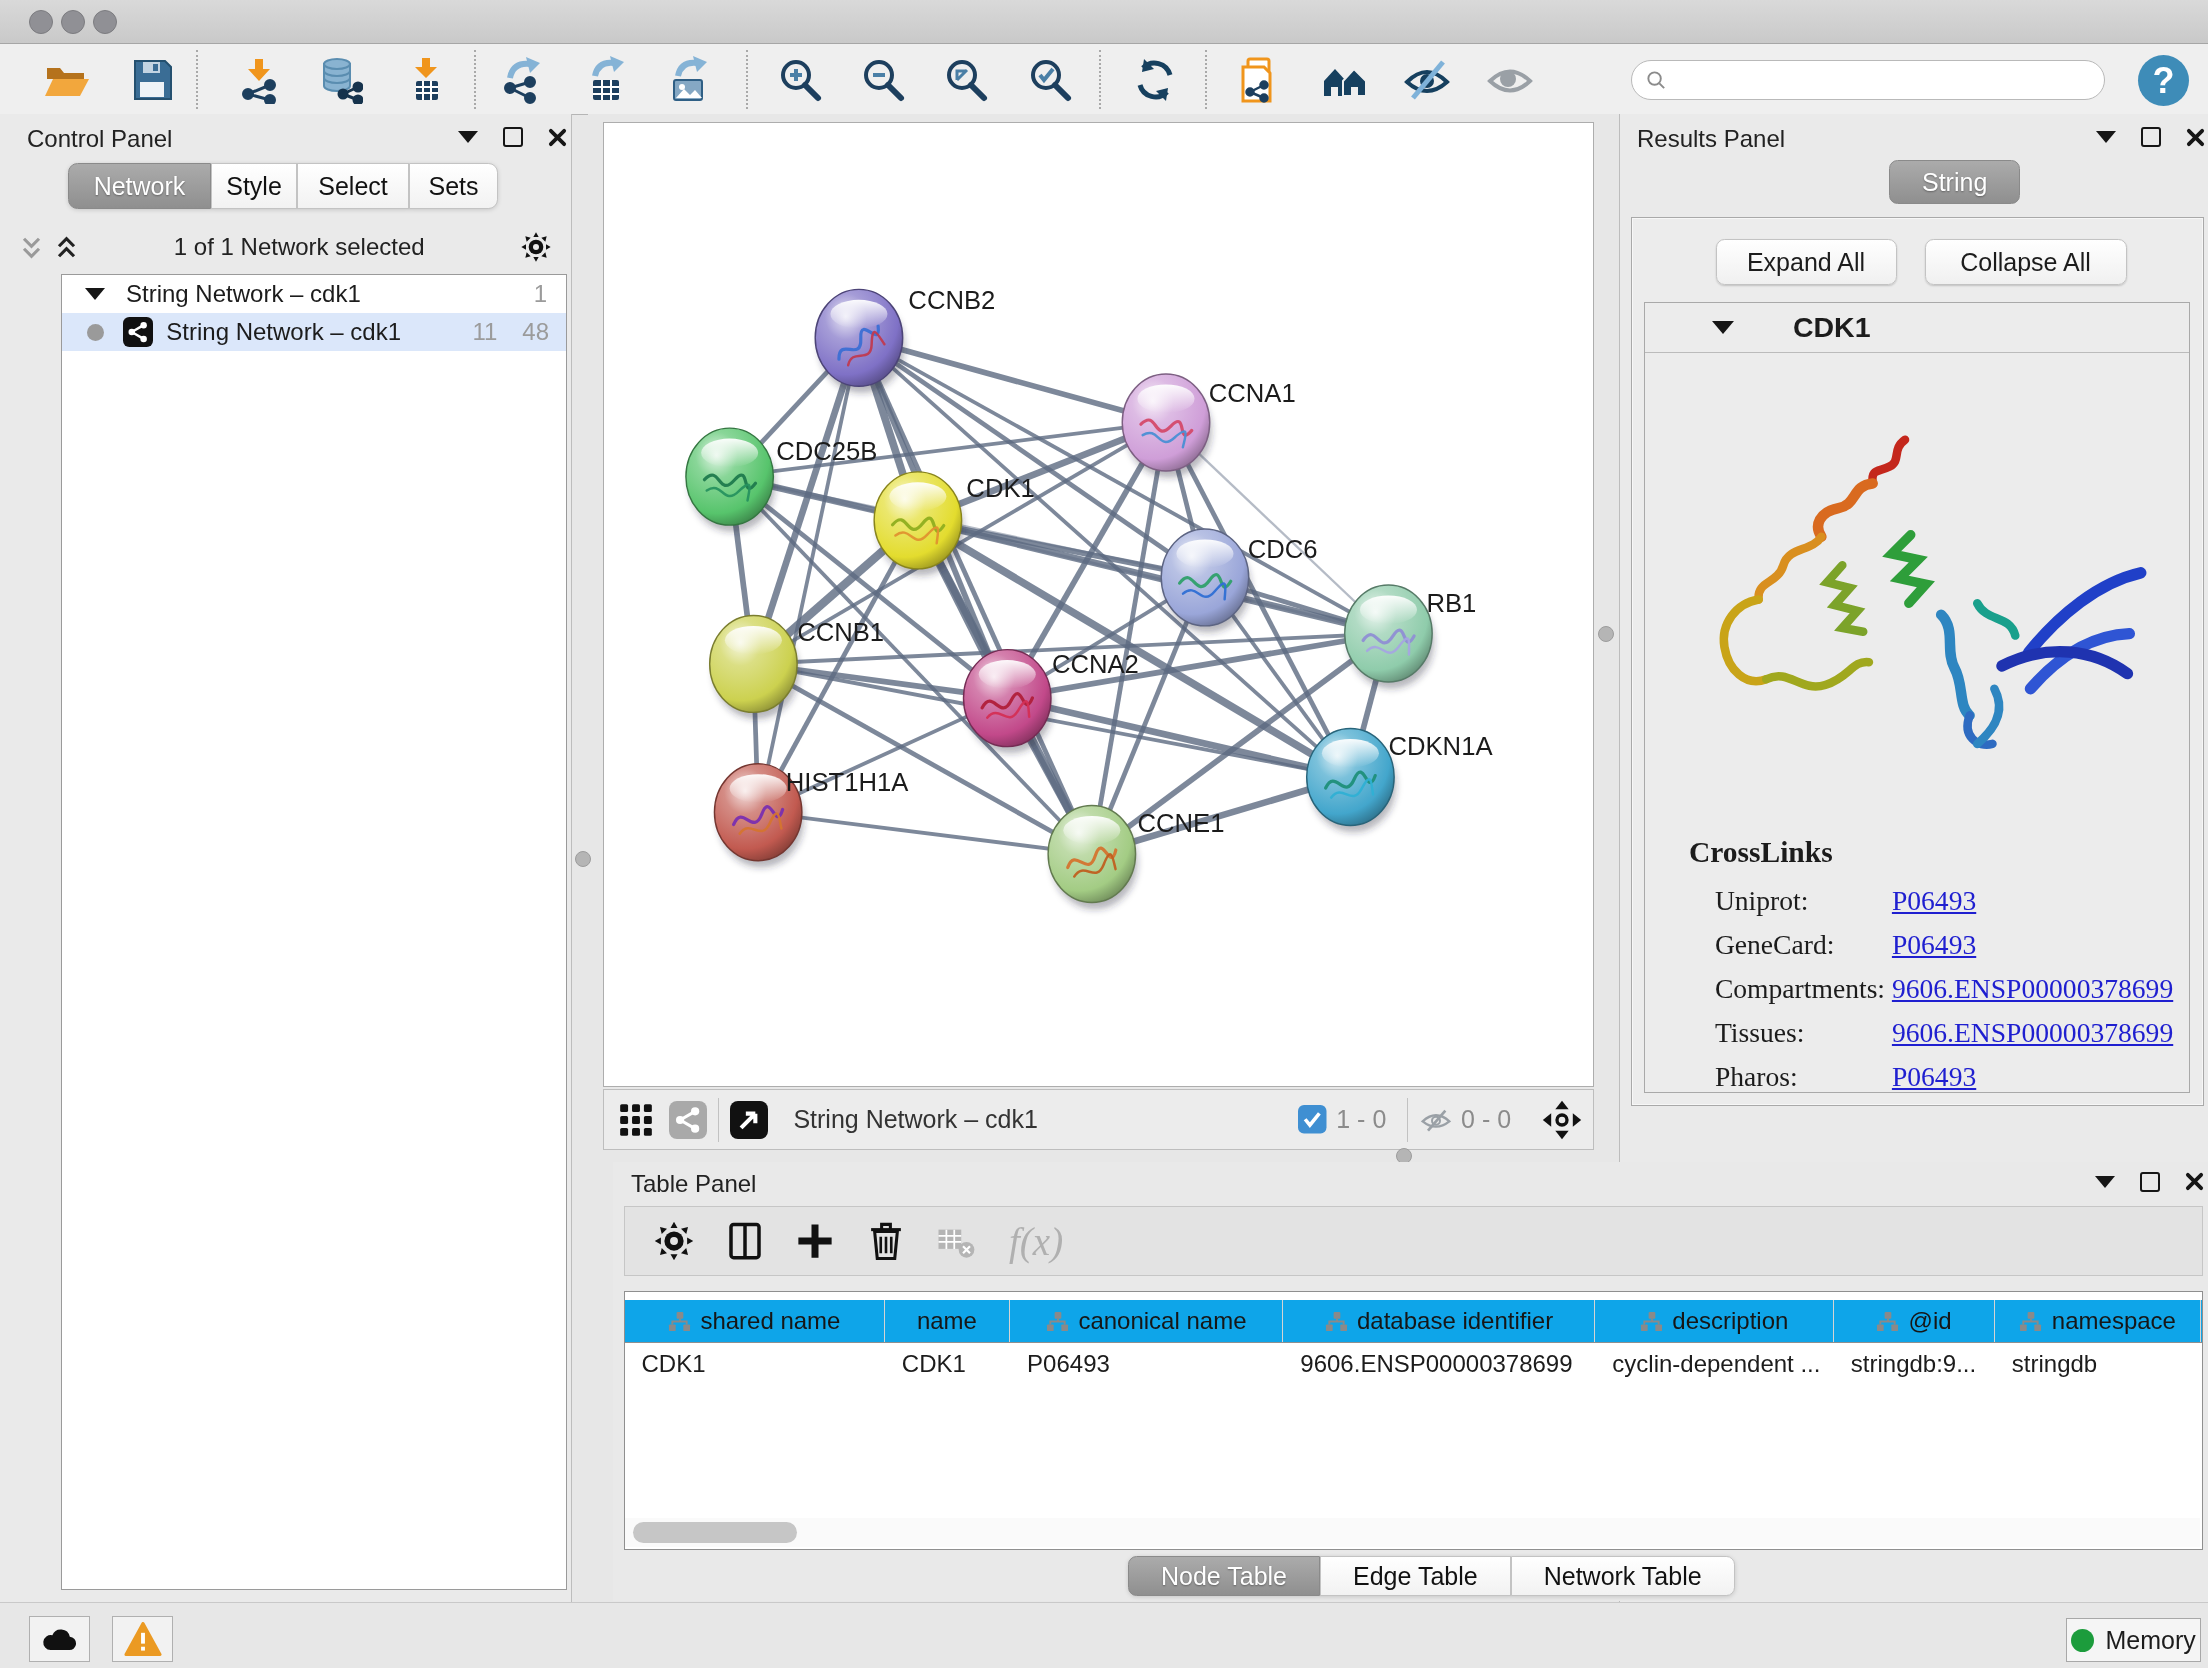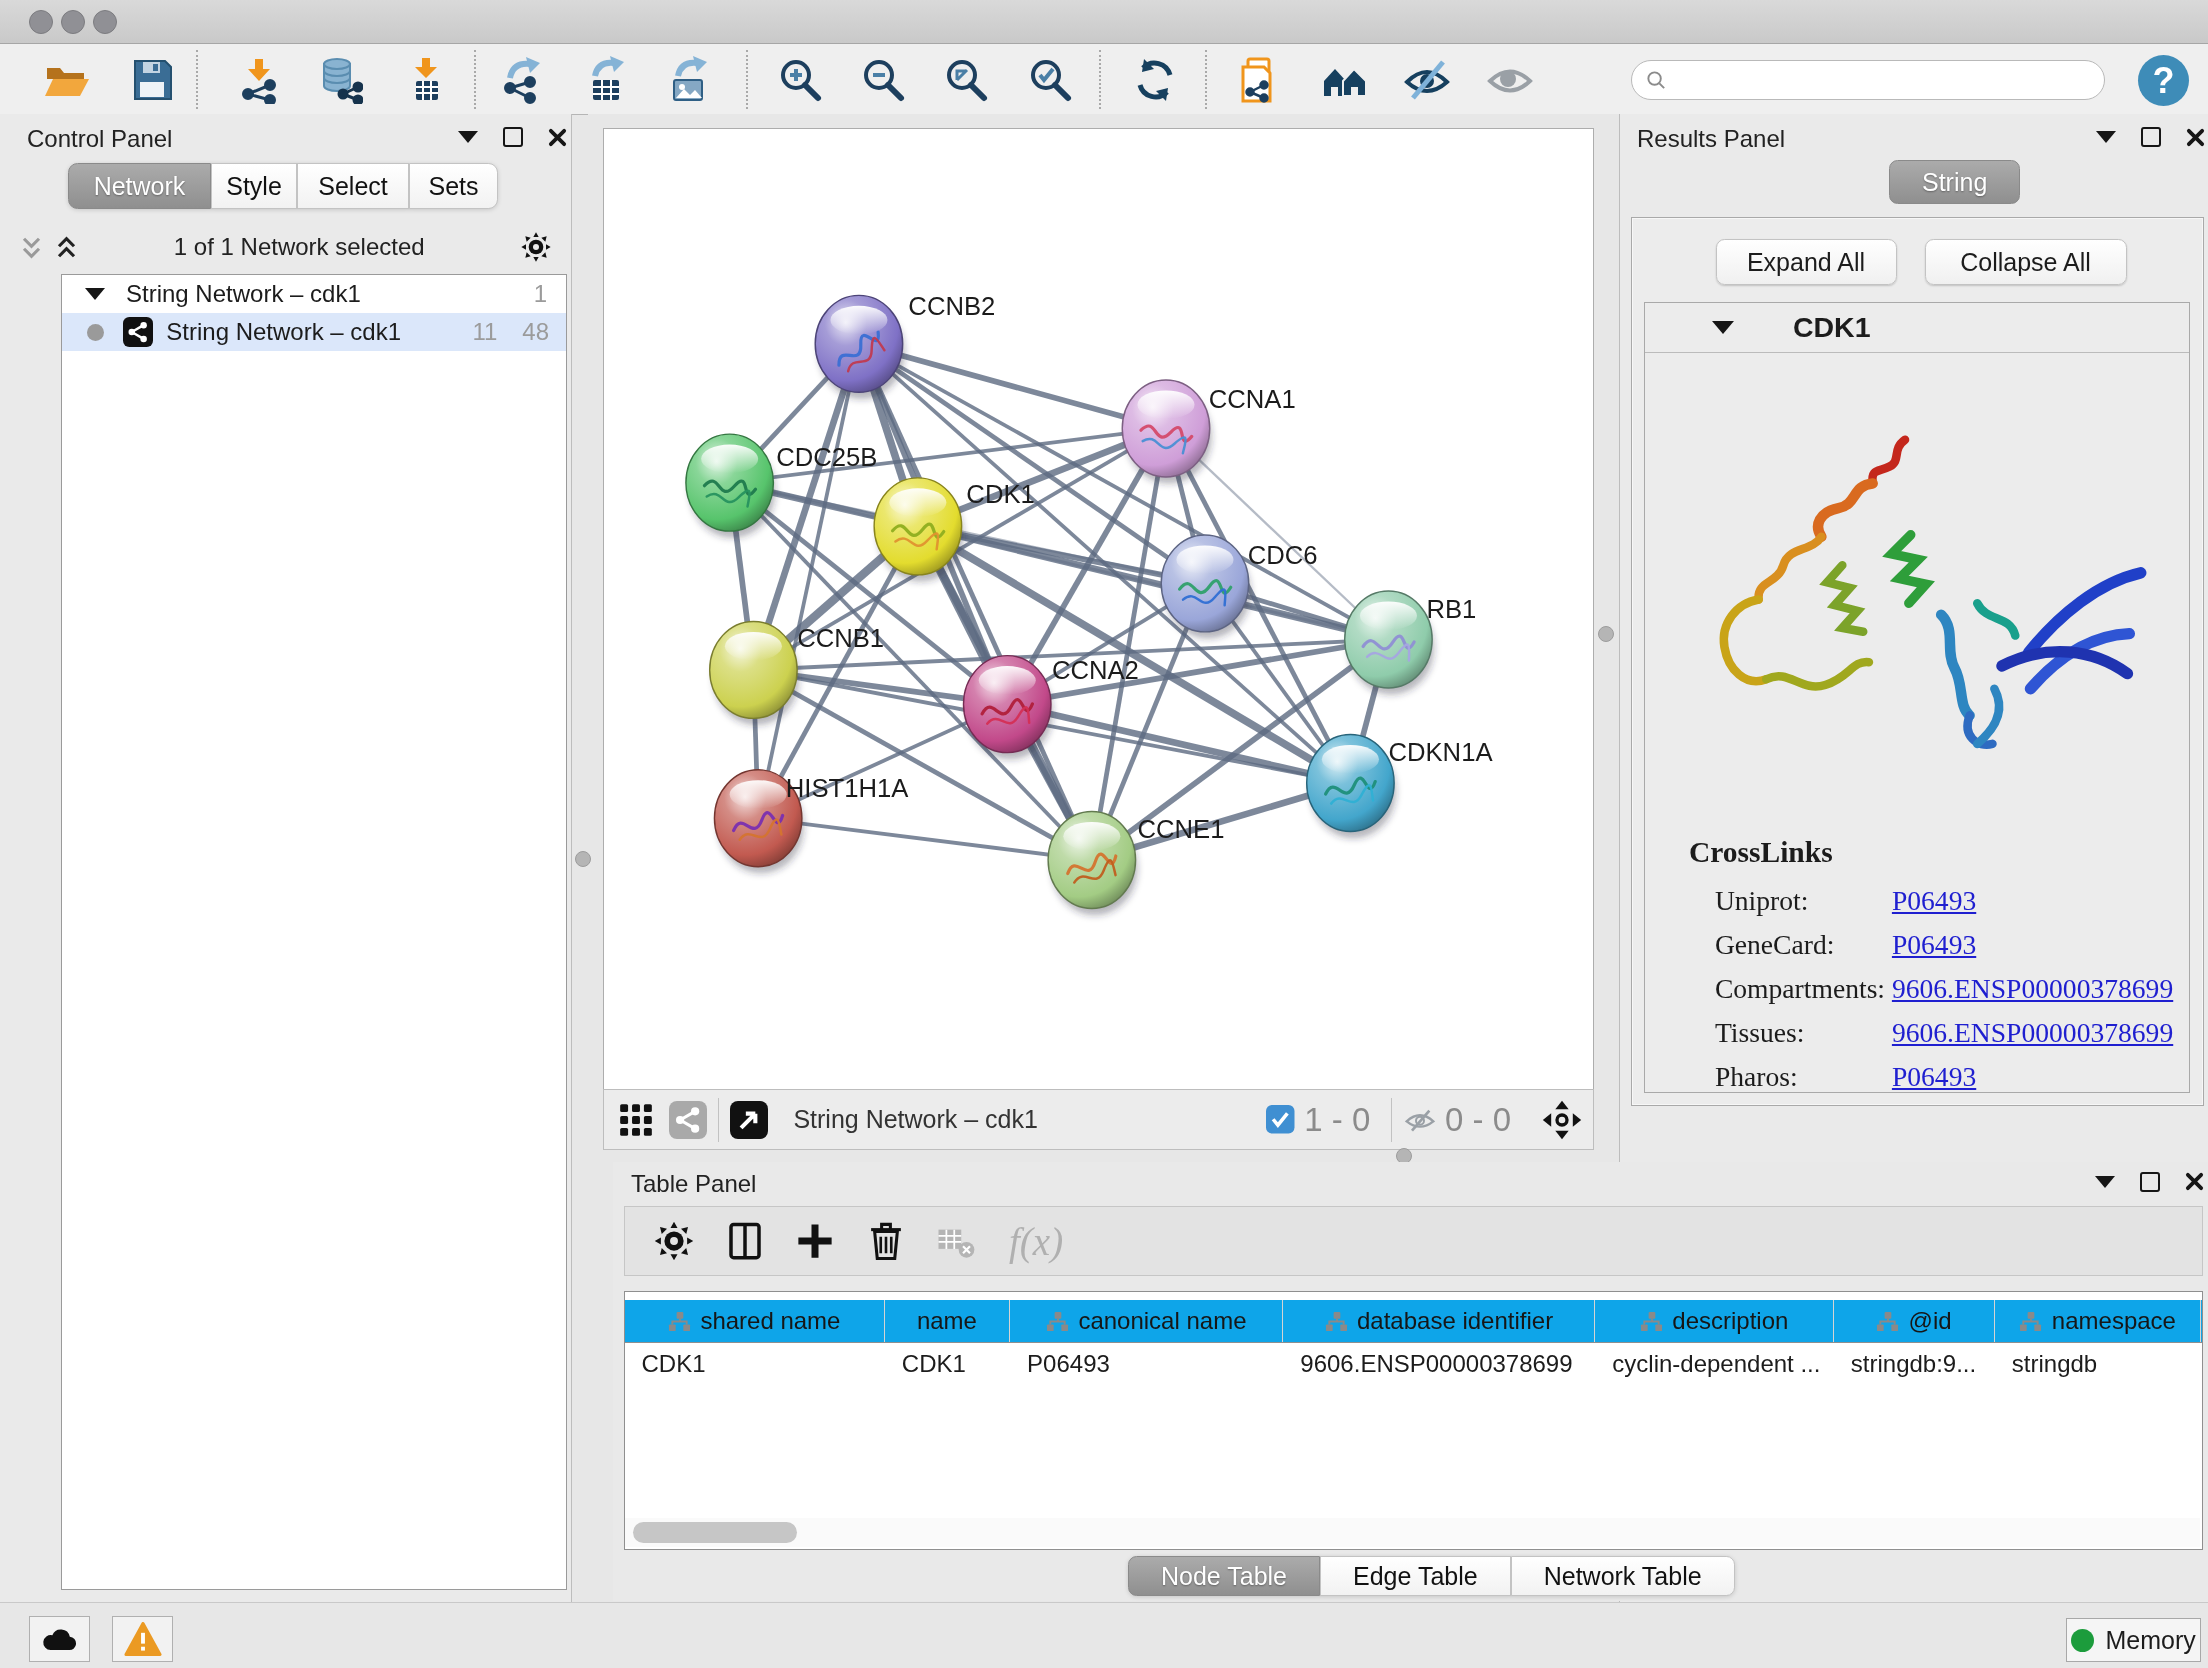--- a/index.html
+++ b/index.html
@@ -43,28 +43,28 @@
   .ctabs .tabbtn:last-child{border-radius:0 9.5px 9.5px 0;}
   .cstatus{position:absolute;left:19px;top:114px;width:533px;height:38px;display:flex;align-items:center;}
   .cstatus .txt{flex:1;text-align:center;font-size:24px;color:#222;}
   .treebox{position:absolute;left:61px;top:160px;width:506px;height:1316px;background:#fff;
       border:1.9px solid #9a9a9a;box-sizing:border-box;}
   .trow{position:relative;height:38px;display:flex;align-items:center;font-size:24px;}
   .trow .cnt{color:#9b9b9b;}
   .trow.sel{background:#dbe7fa;}
   
   .netarea{left:588px;top:114px;width:1031px;height:1041px;background:#e7e7e7;}
-  .netview{position:absolute;left:15px;top:14px;width:991px;height:965px;background:#fff;
+  .netview{position:absolute;left:15px;top:8px;width:991px;height:965px;background:#fff;
       border:1px solid #adadad;box-sizing:border-box;}
   .netbar{position:absolute;left:15px;top:975px;width:991px;height:61px;background:#ececec;
       border:1px solid #bdbdbd;display:flex;align-items:center;box-sizing:border-box;}
   .netbar .vsep{width:0;height:44px;border-left:1px solid #c2c2c2;margin:0 11.4px;}
   .nb-ic{width:38px;height:38px;margin-left:13.3px;flex:0 0 auto;}
   .nb-title{font-size:25px;color:#333;margin-left:25px;flex:1;}
-  .nb-cnt{font-size:33px;color:#8b8b8b;margin:0 9.5px;}
+  .nb-cnt{font-size:25px;color:#8b8b8b;margin:0 9.5px;}
   .splitdot{width:14.3px;height:14.3px;border-radius:50%;background:#b5b5b5;border:1px solid #9c9c9c;}
   
   .rpanel{left:1619px;top:114px;width:590px;height:1488px;background:#eaeaea;border-left:1px solid #bdbdbd;box-sizing:border-box;}
   .rtab{position:absolute;left:269px;top:46px;padding:0 32px;height:44px;border-radius:8.6px;}
   .rbox{position:absolute;left:10.5px;top:103px;width:571px;height:887px;background:#ececec;
       border:1px solid #a9a9a9;box-shadow:inset 0 0 0 1px #f7f7f7;}
   .rbtn{position:absolute;top:21px;height:44px;border:1px solid #c3c3c3;border-radius:8.6px;
       background:linear-gradient(#fff,#f0f0f0);font-size:25px;display:flex;align-items:center;justify-content:center;
       box-shadow:0 1px 1.9px rgba(0,0,0,.18);}
   .gcard{position:absolute;left:12.4px;top:84px;width:544px;height:789px;background:#ececec;border:1px solid #a9a9a9;}

